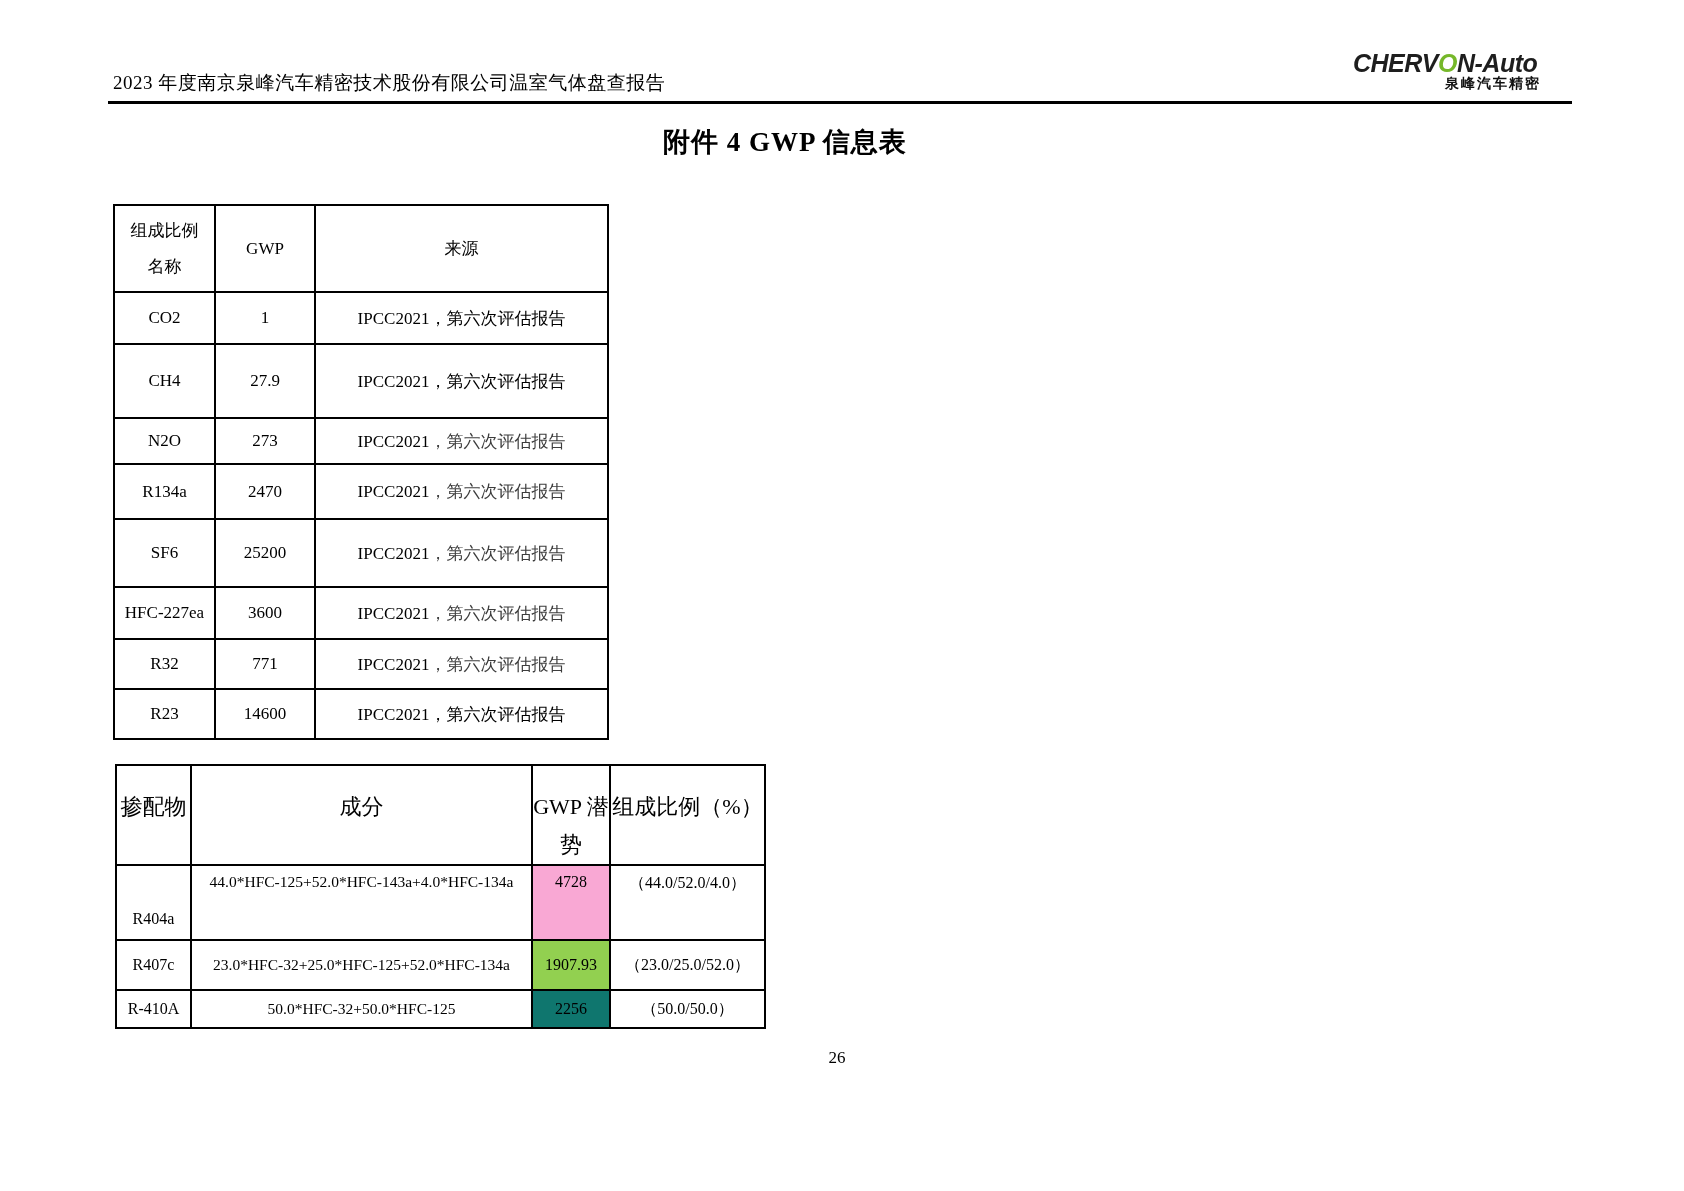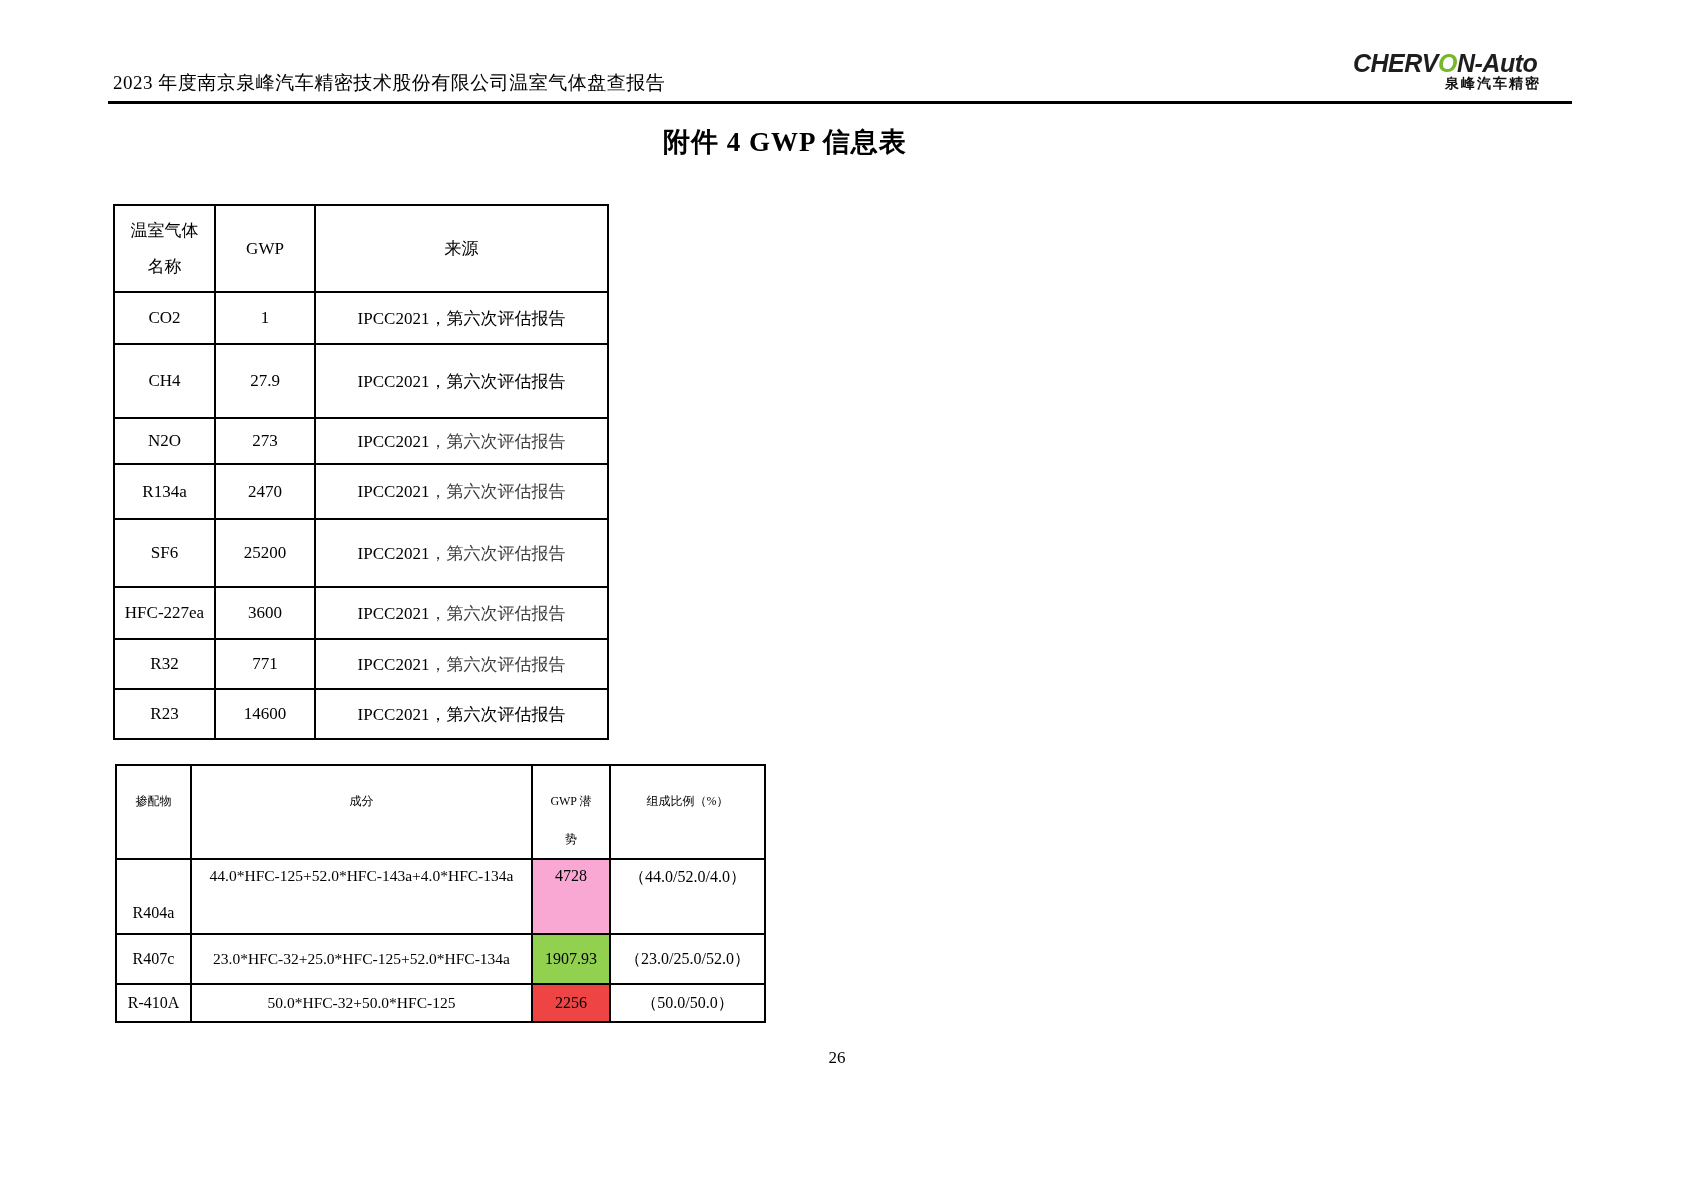--- a/index.html
+++ b/index.html
@@ -58,21 +58,21 @@
   .gwp-table tbody tr:nth-child(3){height:46px;}
   .gwp-table tbody tr:nth-child(4){height:55px;}
   .gwp-table tbody tr:nth-child(5){height:68px;}
   .gwp-table tbody tr:nth-child(6){height:52px;}
   .gwp-table tbody tr:nth-child(7){height:50px;}
   .gwp-table tbody tr:nth-child(8){height:50px;}
   .degraded{filter:blur(0.7px);color:#3d3d3d;}
   
   .blend-table{left:115px;top:764px;width:651px;}
   .blend-table thead tr{height:78px;}
-  .blend-table th{vertical-align:top;padding-top:16px;line-height:38px;font-size:12px;border-radius:17px;}
+  .blend-table th{vertical-align:top;padding-top:22px;line-height:38px;font-size:22px;border-radius:17px;}
   .blend-table tbody tr:nth-child(1){height:75px;}
   .blend-table tbody tr:nth-child(2){height:50px;}
   .blend-table tbody tr:nth-child(3){height:38px;}
   .blend-table td{font-size:16px;}
   .blend-table td.comp-cell{font-size:15.5px;margin-top:12px;}
   .blend-table tbody tr:first-child td{vertical-align:top;padding-top:7px;}
   .blend-table tbody tr:first-child td.blend-cell{vertical-align:bottom;padding-bottom:11px;padding-top:6px;}
 </style>
 </head>
 <body>
@@ -92,21 +92,21 @@
 
   <table class="gwp-table">
     <colgroup>
         <col style="width:101px">
         <col style="width:100px">
         <col style="width:293px">
       </colgroup>
     <thead>
       <tr>
         <th>
-          <div>温室气体</div>
+          <div>组成比例</div>
           <div>名称</div>
         </th>
         <th>GWP</th>
         <th>来源</th>
       </tr>
     </thead>
     <tbody id="gwp-body">
         <tr>
           <td>CO2</td>
           <td>1</td>
@@ -177,21 +177,21 @@
         </tr>
         <tr>
           <td class="blend-cell">R407c</td>
           <td class="comp-cell">23.0*HFC-32+25.0*HFC-125+52.0*HFC-134a</td>
           <td class="gwp-green" style="background: rgb(146, 208, 80);">1907.93</td>
           <td>（23.0/25.0/52.0）</td>
         </tr>
         <tr>
           <td class="blend-cell">R-410A</td>
           <td class="comp-cell">50.0*HFC-32+50.0*HFC-125</td>
-          <td class="gwp-green" style="background: #ef4444;">2256</td>
+          <td class="gwp-green" style="background: #0f766e;">2256</td>
           <td>（50.0/50.0）</td>
         </tr>
       </tbody>
   </table>
 
   <div class="page-number">26</div>
 
 </div>
 
 </body></html>

